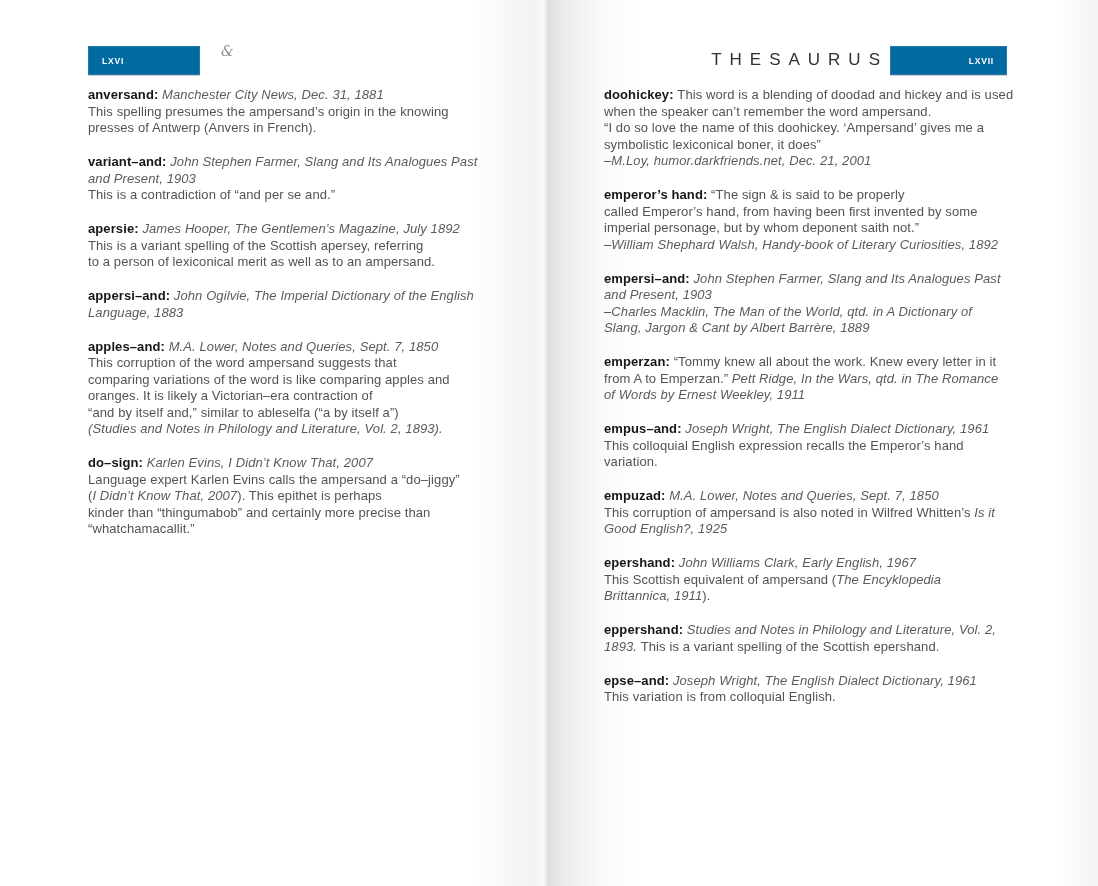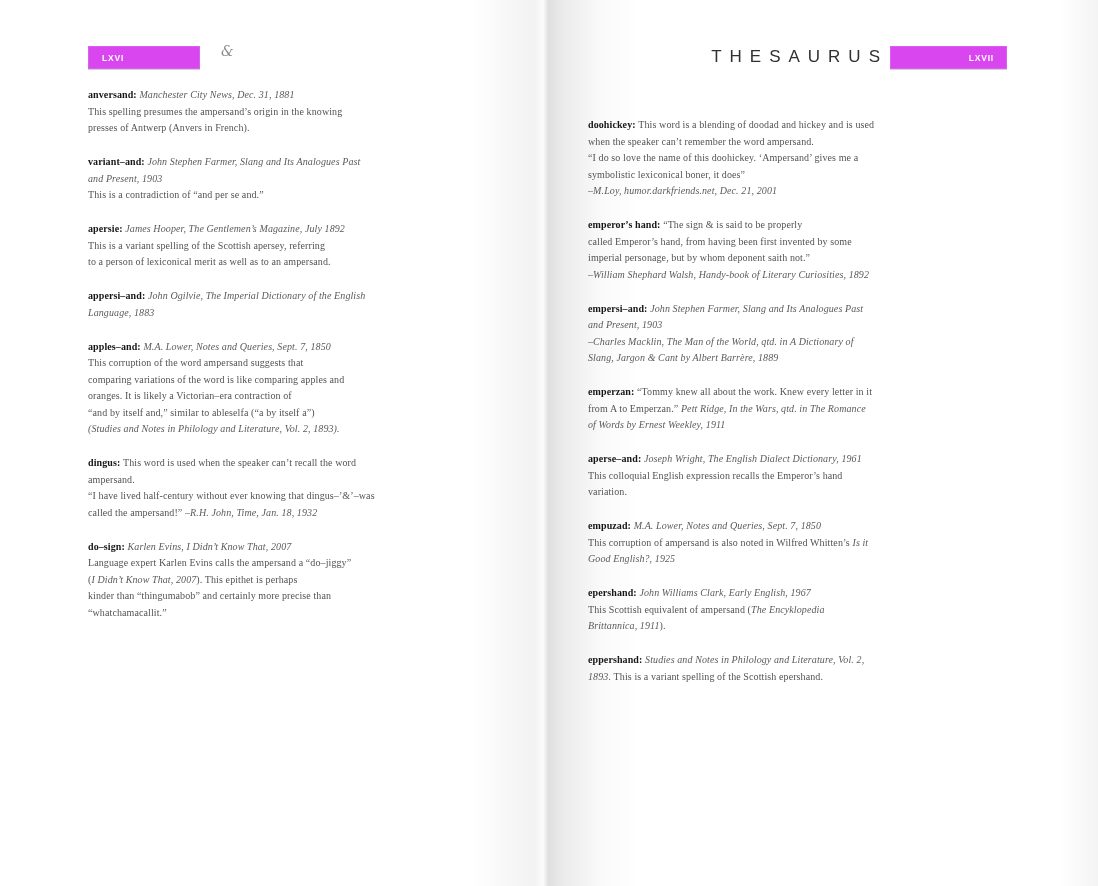--- a/index.html
+++ b/index.html
@@ -25,21 +25,21 @@
     pointer-events:none;
   }
   .edge-right {
     position:absolute; right:0; top:0; width:40px; height:886px;
     background:linear-gradient(to left, rgba(0,0,0,0.045), rgba(0,0,0,0));
     pointer-events:none;
   }
 
   
   .folio-bar {
-    position:absolute; top:46px; height:23px; background:#d946ef;
+    position:absolute; top:46px; height:29px; background:#0369a1;
     display:flex; align-items:center;
     box-shadow:0 1px 0 rgba(0,0,0,0.18), inset 0 0 0 1px rgba(255,255,255,0.12);
   }
   .folio-bar.left  { left:88px;  width:112px; }
   .folio-bar.right { width:117px; justify-content:flex-end; }
   .folio {
     color:#ffffff; font-size:8.5px; font-weight:bold; letter-spacing:0.8px;
   }
   .folio-bar.left .folio  { margin-left:14px; }
   .folio-bar.right .folio { margin-right:13px; }
@@ -56,24 +56,24 @@
   }
   .thesaurus-title {
     font-size:17px; letter-spacing:8px; color:#303030;
     line-height:13px; margin-right:2px; font-weight:400;
     transform:translateY(-1px);
   }
 
   
   .content {
     position:absolute; top:87px;
-    font-size:10px; line-height:16.5px; letter-spacing:0.1px;font-family:Liberation Serif, serif;
+    font-size:13px; line-height:16.5px; letter-spacing:0.1px;
   }
   .content.left  { left:88px;  width:462px; }
-  .content.right { left:588px; width:472px;margin-top:30px; }
+  .content.right { left:604px; width:472px; }
 
   .entry { white-space:pre-line; }
   .entry + .entry { margin-top:17.5px; }
   .seg-term  { font-weight:bold;  color:#161616; }
   .seg-cite  { font-style:italic; color:#5b5b5b; }
   .seg-plain { color:#535353; }
 </style>
 </head>
 <body>
 
@@ -105,24 +105,20 @@
 </span><span class="seg-plain">This is a variant spelling of the Scottish apersey, referring
 to a person of lexiconical merit as well as to an ampersand.</span></div>
       <div class="entry"><span class="seg-term">appersi–and: </span><span class="seg-cite">John Ogilvie, The Imperial Dictionary of the English
 Language, 1883</span></div>
       <div class="entry"><span class="seg-term">apples–and: </span><span class="seg-cite">M.A. Lower, Notes and Queries, Sept. 7, 1850
 </span><span class="seg-plain">This corruption of the word ampersand suggests that
 comparing variations of the word is like comparing apples and
 oranges. It is likely a Victorian–era contraction of
 “and by itself and,” similar to ableselfa (“a by itself a”)
 </span><span class="seg-cite">(Studies and Notes in Philology and Literature, Vol. 2, 1893).</span></div>
-      <div class="entry"><span class="seg-term">dingus: </span><span class="seg-plain">This word is used when the speaker can’t recall the word
-ampersand.
-“I have lived half-century without ever knowing that dingus–’&amp;’–was
-called the ampersand!” </span><span class="seg-cite">–R.H. John, Time, Jan. 18, 1932</span></div>
       <div class="entry"><span class="seg-term">do–sign: </span><span class="seg-cite">Karlen Evins, I Didn’t Know That, 2007
 </span><span class="seg-plain">Language expert Karlen Evins calls the ampersand a “do–jiggy”
 (</span><span class="seg-cite">I Didn’t Know That, 2007</span><span class="seg-plain">). This epithet is perhaps
 kinder than “thingumabob” and certainly more precise than
 “whatchamacallit.”</span></div>
     </div>
   <div class="content right">
       <div class="entry"><span class="seg-term">doohickey: </span><span class="seg-plain">This word is a blending of doodad and hickey and is used
 when the speaker can’t remember the word ampersand.
 “I do so love the name of this doohickey. ‘Ampersand’ gives me a
@@ -132,26 +128,28 @@
 called Emperor’s hand, from having been first invented by some
 imperial personage, but by whom deponent saith not.”
 </span><span class="seg-cite">–William Shephard Walsh, Handy-book of Literary Curiosities, 1892</span></div>
       <div class="entry"><span class="seg-term">empersi–and: </span><span class="seg-cite">John Stephen Farmer, Slang and Its Analogues Past
 and Present, 1903
 </span><span class="seg-cite">–Charles Macklin, The Man of the World, qtd. in A Dictionary of
 Slang, Jargon &amp; Cant by Albert Barrère, 1889</span></div>
       <div class="entry"><span class="seg-term">emperzan: </span><span class="seg-plain">“Tommy knew all about the work. Knew every letter in it
 from A to Emperzan.” </span><span class="seg-cite">Pett Ridge, In the Wars, qtd. in The Romance
 of Words by Ernest Weekley, 1911</span></div>
-      <div class="entry"><span class="seg-term">aperse–and: </span><span class="seg-cite">Joseph Wright, The English Dialect Dictionary, 1961
+      <div class="entry"><span class="seg-term">empus–and: </span><span class="seg-cite">Joseph Wright, The English Dialect Dictionary, 1961
 </span><span class="seg-plain">This colloquial English expression recalls the Emperor’s hand
 variation.</span></div>
       <div class="entry"><span class="seg-term">empuzad: </span><span class="seg-cite">M.A. Lower, Notes and Queries, Sept. 7, 1850
 </span><span class="seg-plain">This corruption of ampersand is also noted in Wilfred Whitten’s </span><span class="seg-cite">Is it
 Good English?, 1925</span></div>
       <div class="entry"><span class="seg-term">epershand: </span><span class="seg-cite">John Williams Clark, Early English, 1967
 </span><span class="seg-plain">This Scottish equivalent of ampersand (</span><span class="seg-cite">The Encyklopedia
 Brittannica, 1911</span><span class="seg-plain">).</span></div>
       <div class="entry"><span class="seg-term">eppershand: </span><span class="seg-cite">Studies and Notes in Philology and Literature, Vol. 2,
 1893. </span><span class="seg-plain">This is a variant spelling of the Scottish epershand.</span></div>
+      <div class="entry"><span class="seg-term">epse–and: </span><span class="seg-cite">Joseph Wright, The English Dialect Dictionary, 1961
+</span><span class="seg-plain">This variation is from colloquial English.</span></div>
     </div>
 
 </div>
 
 </body></html>

